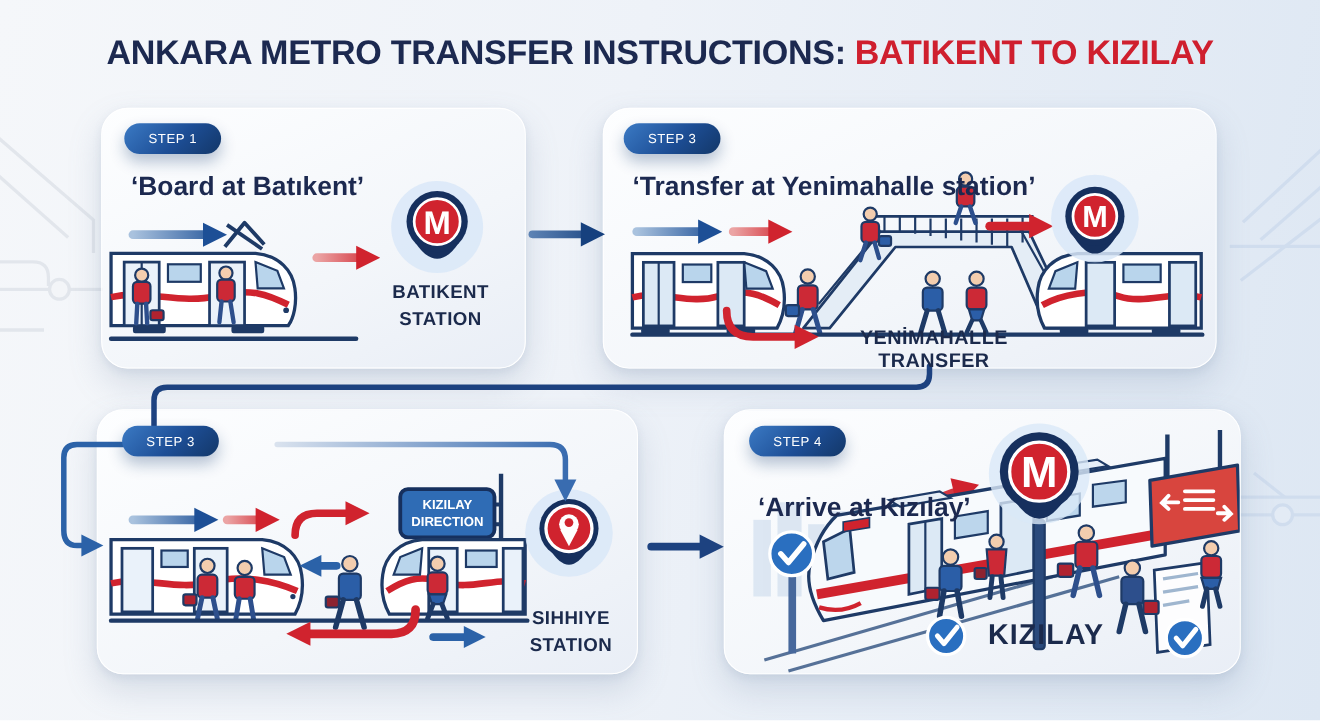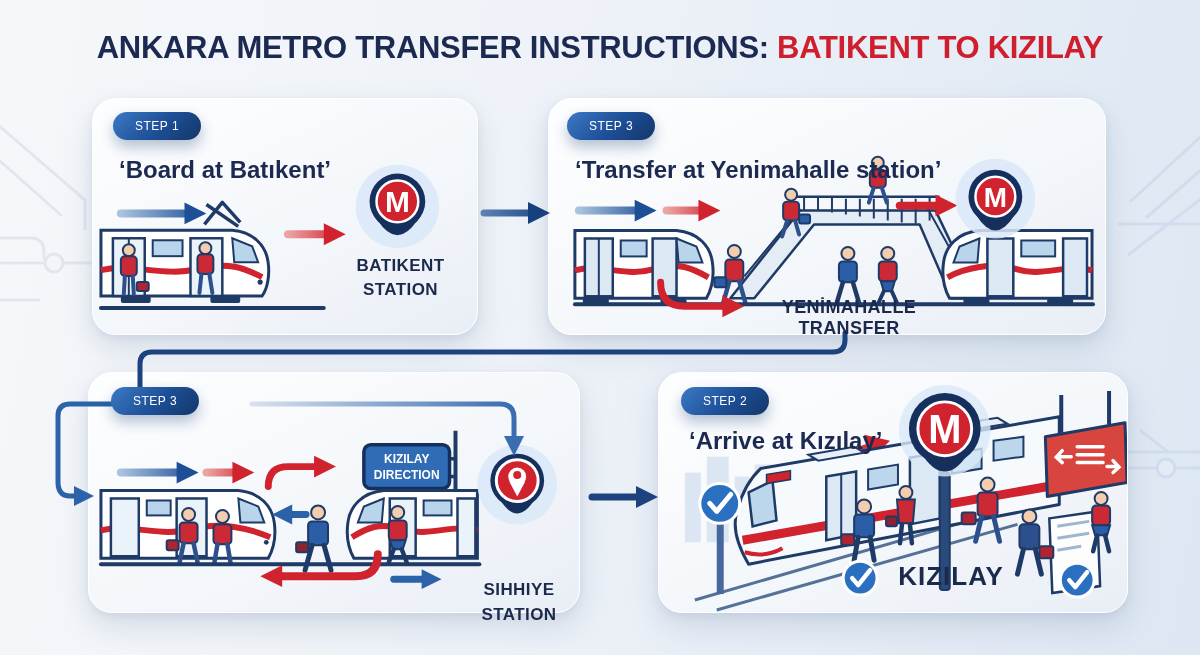--- a/index.html
+++ b/index.html
@@ -343,21 +343,21 @@
         <circle cx="430" cy="112" r="40" fill="#d9e8f8" opacity="0.85"></circle>
         <path d="M412,126 Q430,156 448,126 Z" fill="#16305e"></path>
         <circle cx="430" cy="108" r="27" fill="#16305e"></circle>
         <circle cx="430" cy="108" r="21" fill="#d0232e" stroke="#ffffff" stroke-width="3"></circle>
         <circle cx="430" cy="104" r="9" fill="#ffffff"></circle>
         <circle cx="430" cy="102.5" r="4" fill="#d0232e"></circle>
         <path d="M422,109 H438 L430,124 Z" fill="#ffffff"></path>
       </g>
     </svg>
     <div class="badge" style="left:22px; top:14px;">STEP 3</div>
-    <div class="station-label" style="left:380px; top:176px; width:100px; font-size:17px; line-height:25px;margin-top:28px;">
+    <div class="station-label" style="left:380px; top:176px; width:100px; font-size:17px; line-height:25px;">
       <div>SIHHIYE</div>
       <div>STATION</div>
     </div>
   </div>
 
   <div class="card" id="card4">
     <svg class="illus" viewBox="0 0 470 241">
 
       <g fill="#d6e2f0" opacity="0.8">
         <rect x="26" y="100" width="16" height="70"></rect>
@@ -455,22 +455,22 @@
 
       <g>
         <circle cx="202" cy="206" r="17" fill="#2a6fc0" stroke="#ffffff" stroke-width="3"></circle>
         <path d="M194,206 L200,213 L212,198" stroke="#ffffff" stroke-width="4.5" fill="none" stroke-linecap="round" stroke-linejoin="round"></path>
       </g>
       <g>
         <circle cx="420" cy="208" r="17" fill="#2a6fc0" stroke="#ffffff" stroke-width="3"></circle>
         <path d="M412,208 L418,215 L430,200" stroke="#ffffff" stroke-width="4.5" fill="none" stroke-linecap="round" stroke-linejoin="round"></path>
       </g>
     </svg>
-    <div class="badge" style="left:22px; top:14px;">STEP 2</div>
-    <div class="subtitle" style="left:30px; top:54px;">‘Arrive at Kızılay’</div>
+    <div class="badge" style="left:22px; top:14px;">STEP 4</div>
+    <div class="subtitle" style="left:30px; top:75px;">‘Arrive at Kızılay’</div>
     <div class="station-label" style="left:232px; top:188px; width:120px; font-size:26px; letter-spacing:1px;">KIZILAY</div>
   </div>
 
   <svg class="connectors" viewBox="0 0 1200 655">
     <defs>
       <linearGradient id="cgrad1" x1="482" y1="0" x2="552" y2="0" gradientUnits="userSpaceOnUse">
         <stop offset="0" stop-color="#5d83b4"></stop>
           <stop offset="1" stop-color="#16407e"></stop>
       </linearGradient>
       <linearGradient id="cgrad3" x1="252" y1="0" x2="514" y2="0" gradientUnits="userSpaceOnUse">

